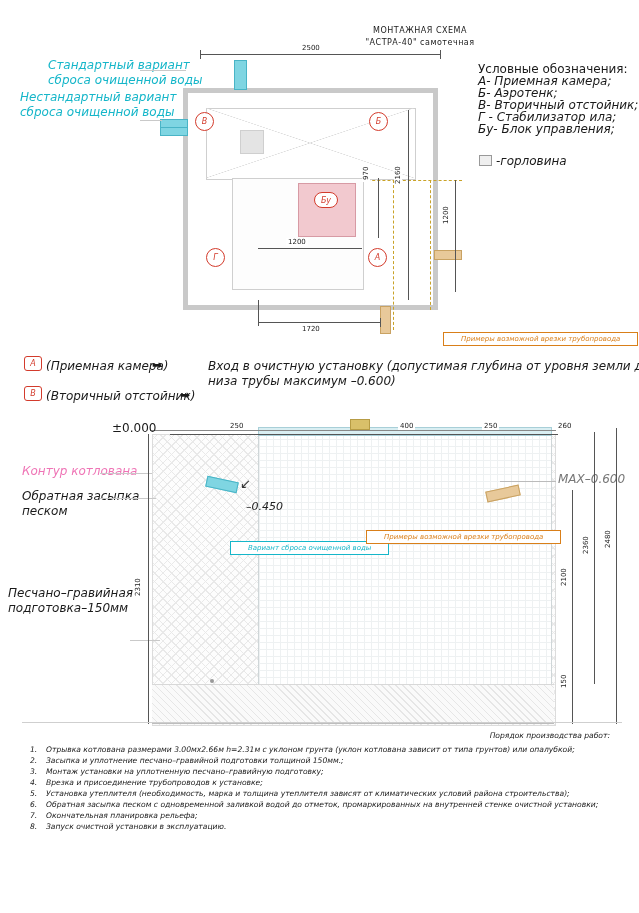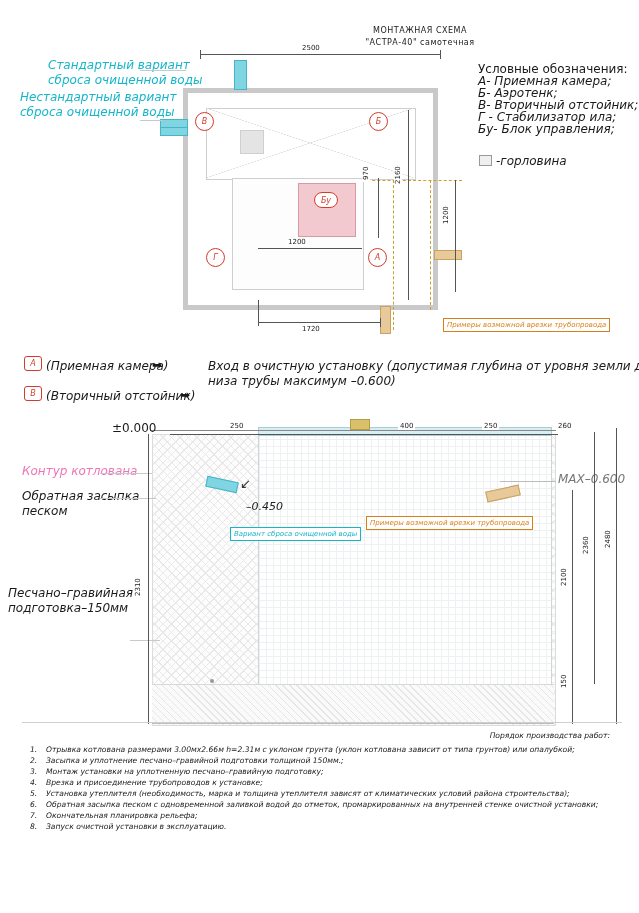--- a/index.html
+++ b/index.html
@@ -41,21 +41,21 @@
     display:flex;align-items:center;justify-content:center;
     background:#fff;
   }
   .bu-box{position:absolute;background:#f2c9cf;border:1px solid #d79aa4;}
   .legend-sq{width:11px;height:9px;border:1px solid #999;background:#efefef;display:inline-block;vertical-align:-1px;}
 
   
   .pipe-cyan{position:absolute;background:#7fd5e2;border:1px solid #49b4c6;}
   .pipe-tan{position:absolute;background:#e8c99a;border:1px solid #c9a262;}
 
-  .callout{position:absolute;border:1px solid;padding:2px 3px;font-size:7px;font-style:italic;background:#fff;line-height:1.2;}
+  .callout{position:absolute;border:1px solid;padding:2px 17px;font-size:7px;font-style:italic;background:#fff;line-height:1.2;margin-top:14px;}
   .callout.orange{border-color:#d97f19;color:#d97f19;}
   .callout.cyan{border-color:#15b6c9;color:#15b6c9;}
 
   
   .pit{
     position:absolute;
     background:
       repeating-linear-gradient(45deg, #e9e9e9 0 1px, rgba(0,0,0,0) 1px 6px),
       repeating-linear-gradient(-45deg, #e9e9e9 0 1px, rgba(0,0,0,0) 1px 6px),
       #fdfdfd;

